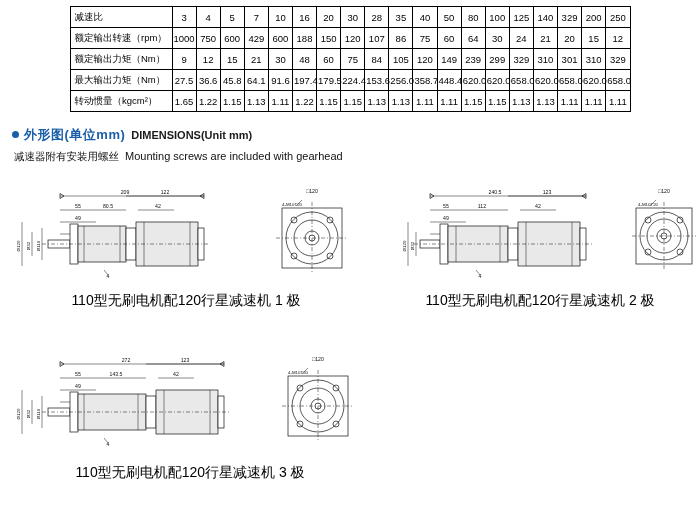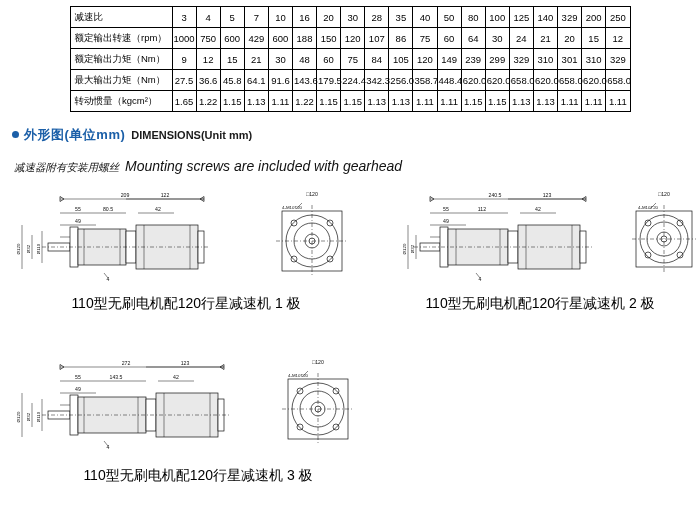--- a/index.html
+++ b/index.html
@@ -27,39 +27,39 @@
     white-space:nowrap;
   }
   .spec-table td.rowhdr{
     text-align:left;
     padding-left:4px;
     width:96px;
     font-size:9.5px;
   }
   
   .dim-head{
-    margin:14px 0 14px 12px;
+    margin:14px 0 6px 12px;
     display:flex;align-items:baseline;
   }
   .bullet{
     width:7px;height:7px;border-radius:50%;
     background:#1b5fa8;display:inline-block;margin-right:5px;
     position:relative;top:-1px;
   }
   .dim-cn{
     font-size:13px;font-weight:bold;color:#1b5fa8;letter-spacing:0.5px;
   }
   .dim-en{
     font-size:11px;font-weight:bold;color:#1b1b1b;margin-left:6px;
   }
   .sub-line{
-    margin:3px 0 4px 14px;display:flex;align-items:baseline;font-style:italic;
+    margin:3px 0 12px 14px;display:flex;align-items:baseline;
   }
   .sub-cn{font-size:10.5px;color:#111;}
-  .sub-en{font-size:14px;color:#111;margin-left:6px;}
+  .sub-en{font-size:11px;color:#111;margin-left:6px;}
 
   
   .drawings{position:relative;width:700px;}
   .dwg{
     position:absolute;
   }
   .caption{
     position:absolute;
     font-size:14px;
     text-align:center;
@@ -146,24 +146,24 @@
       <td>310</td>
       <td>329</td>
     </tr>
     <tr>
       <td class="rowhdr">最大输出力矩（Nm）</td>
       <td>27.5</td>
       <td>36.6</td>
       <td>45.8</td>
       <td>64.1</td>
       <td>91.6</td>
-      <td>143.6</td>
+      <td>197.4</td>
       <td>179.5</td>
       <td>224.4</td>
-      <td>342.3</td>
+      <td>153.6</td>
       <td>256.0</td>
       <td>358.7</td>
       <td>448.4</td>
       <td>620.0</td>
       <td>620.0</td>
       <td>658.0</td>
       <td>620.0</td>
       <td>658.0</td>
       <td>620.0</td>
       <td>658.0</td>
@@ -395,14 +395,14 @@
       <circle class="ln" cx="28" cy="36" r="3"></circle>
       <circle class="ln" cx="64" cy="36" r="3"></circle>
       <circle class="ln" cx="28" cy="72" r="3"></circle>
       <circle class="ln" cx="64" cy="72" r="3"></circle>
       <line class="dash" x1="10" y1="54" x2="82" y2="54"></line>
       <line class="dash" x1="46" y1="18" x2="46" y2="90"></line>
       <line class="thin" x1="30" y1="22" x2="36" y2="16"></line>
     </svg>
   </div>
 
-  <div class="caption" style="left:68px; top:288px;">110型无刷电机配120行星减速机 3 极</div>
+  <div class="caption" style="left:60px; top:288px;">110型无刷电机配120行星减速机 3 极</div>
 </div>
 
 </body></html>

